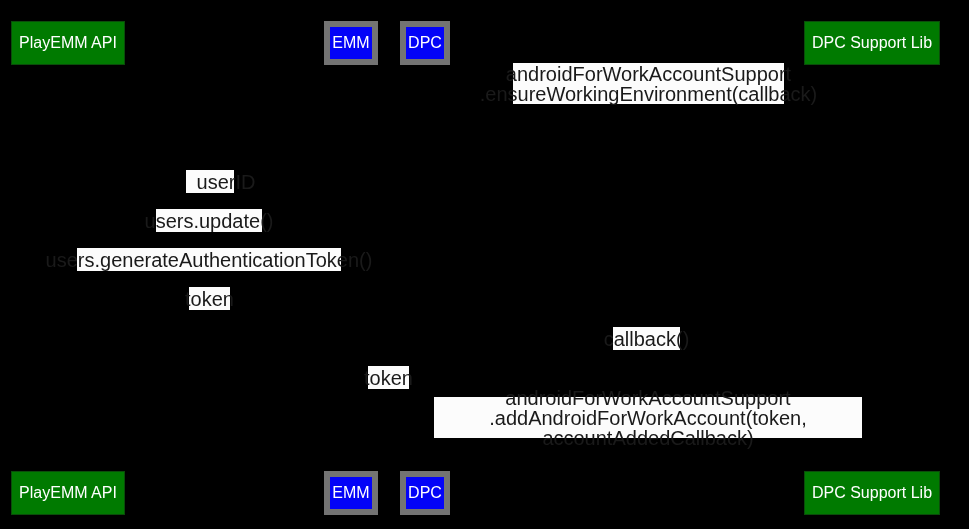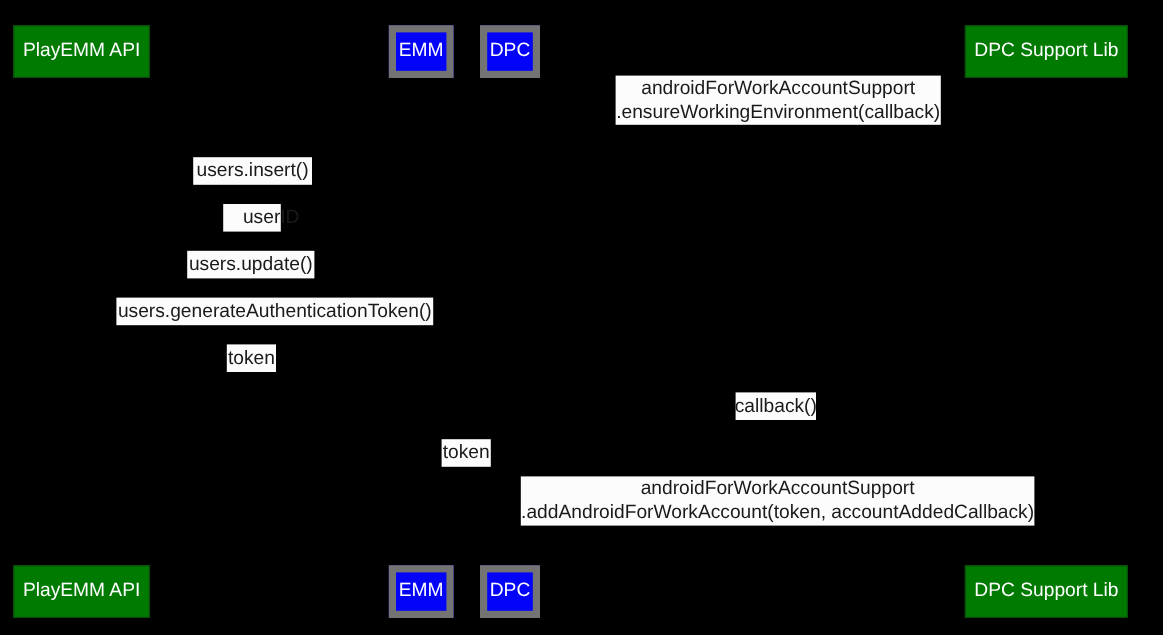--- a/index.html
+++ b/index.html
@@ -35,42 +35,41 @@
     border: 6px solid #737373;
   }
   .msg {
     position: absolute;
     box-sizing: border-box;
     display: flex;
     align-items: center;
     justify-content: center;
     background: #fcfcfc;
     color: #1a1a1a;
-    font-size: 16px;
+    font-size: 20px;
     line-height: 20px;
     text-align: center;
     white-space: pre-line;
   }
 </style>
 </head>
 <body>
 
 <div class="diagram">
 
   <div class="actor green" style="left:11px;  top:21px; width:114px;">PlayEMM API</div>
   <div class="actor blue" style="left:324px; top:21px; width:54px;">EMM</div>
   <div class="actor blue" style="left:400px; top:21px; width:50px;">DPC</div>
   <div class="actor green" style="left:804px; top:21px; width:136px;">DPC Support Lib</div>
 
   <div class="msg" style="left:513px; top:63px;  width:271px; height:41px;">androidForWorkAccountSupport
 .ensureWorkingEnvironment(callback)</div>
-  <div class="msg" style="left:161px; top:131px; width:99px;  height:23px;">users.insert()</div>
   <div class="msg" style="left:186px; top:170px; width:48px;  height:23px;padding-left:32px;">userID</div>
   <div class="msg" style="left:156px; top:209px; width:106px; height:23px;">users.update()</div>
-  <div class="msg" style="left:77px;  top:248px; width:264px; height:23px;margin-left:20px;">users.generateAuthenticationToken()</div>
+  <div class="msg" style="left:77px;  top:248px; width:264px; height:23px;">users.generateAuthenticationToken()</div>
   <div class="msg" style="left:189px; top:287px; width:41px;  height:23px;">token</div>
   <div class="msg" style="left:613px; top:327px; width:67px;  height:23px;">callback()</div>
   <div class="msg" style="left:368px; top:366px; width:41px;  height:23px;">token</div>
   <div class="msg" style="left:434px; top:397px; width:428px; height:41px;">androidForWorkAccountSupport
 .addAndroidForWorkAccount(token, accountAddedCallback)</div>
 
   <div class="actor green" style="left:11px;  top:471px; width:114px;">PlayEMM API</div>
   <div class="actor blue" style="left:324px; top:471px; width:54px;">EMM</div>
   <div class="actor blue" style="left:400px; top:471px; width:50px;">DPC</div>
   <div class="actor green" style="left:804px; top:471px; width:136px;">DPC Support Lib</div>

